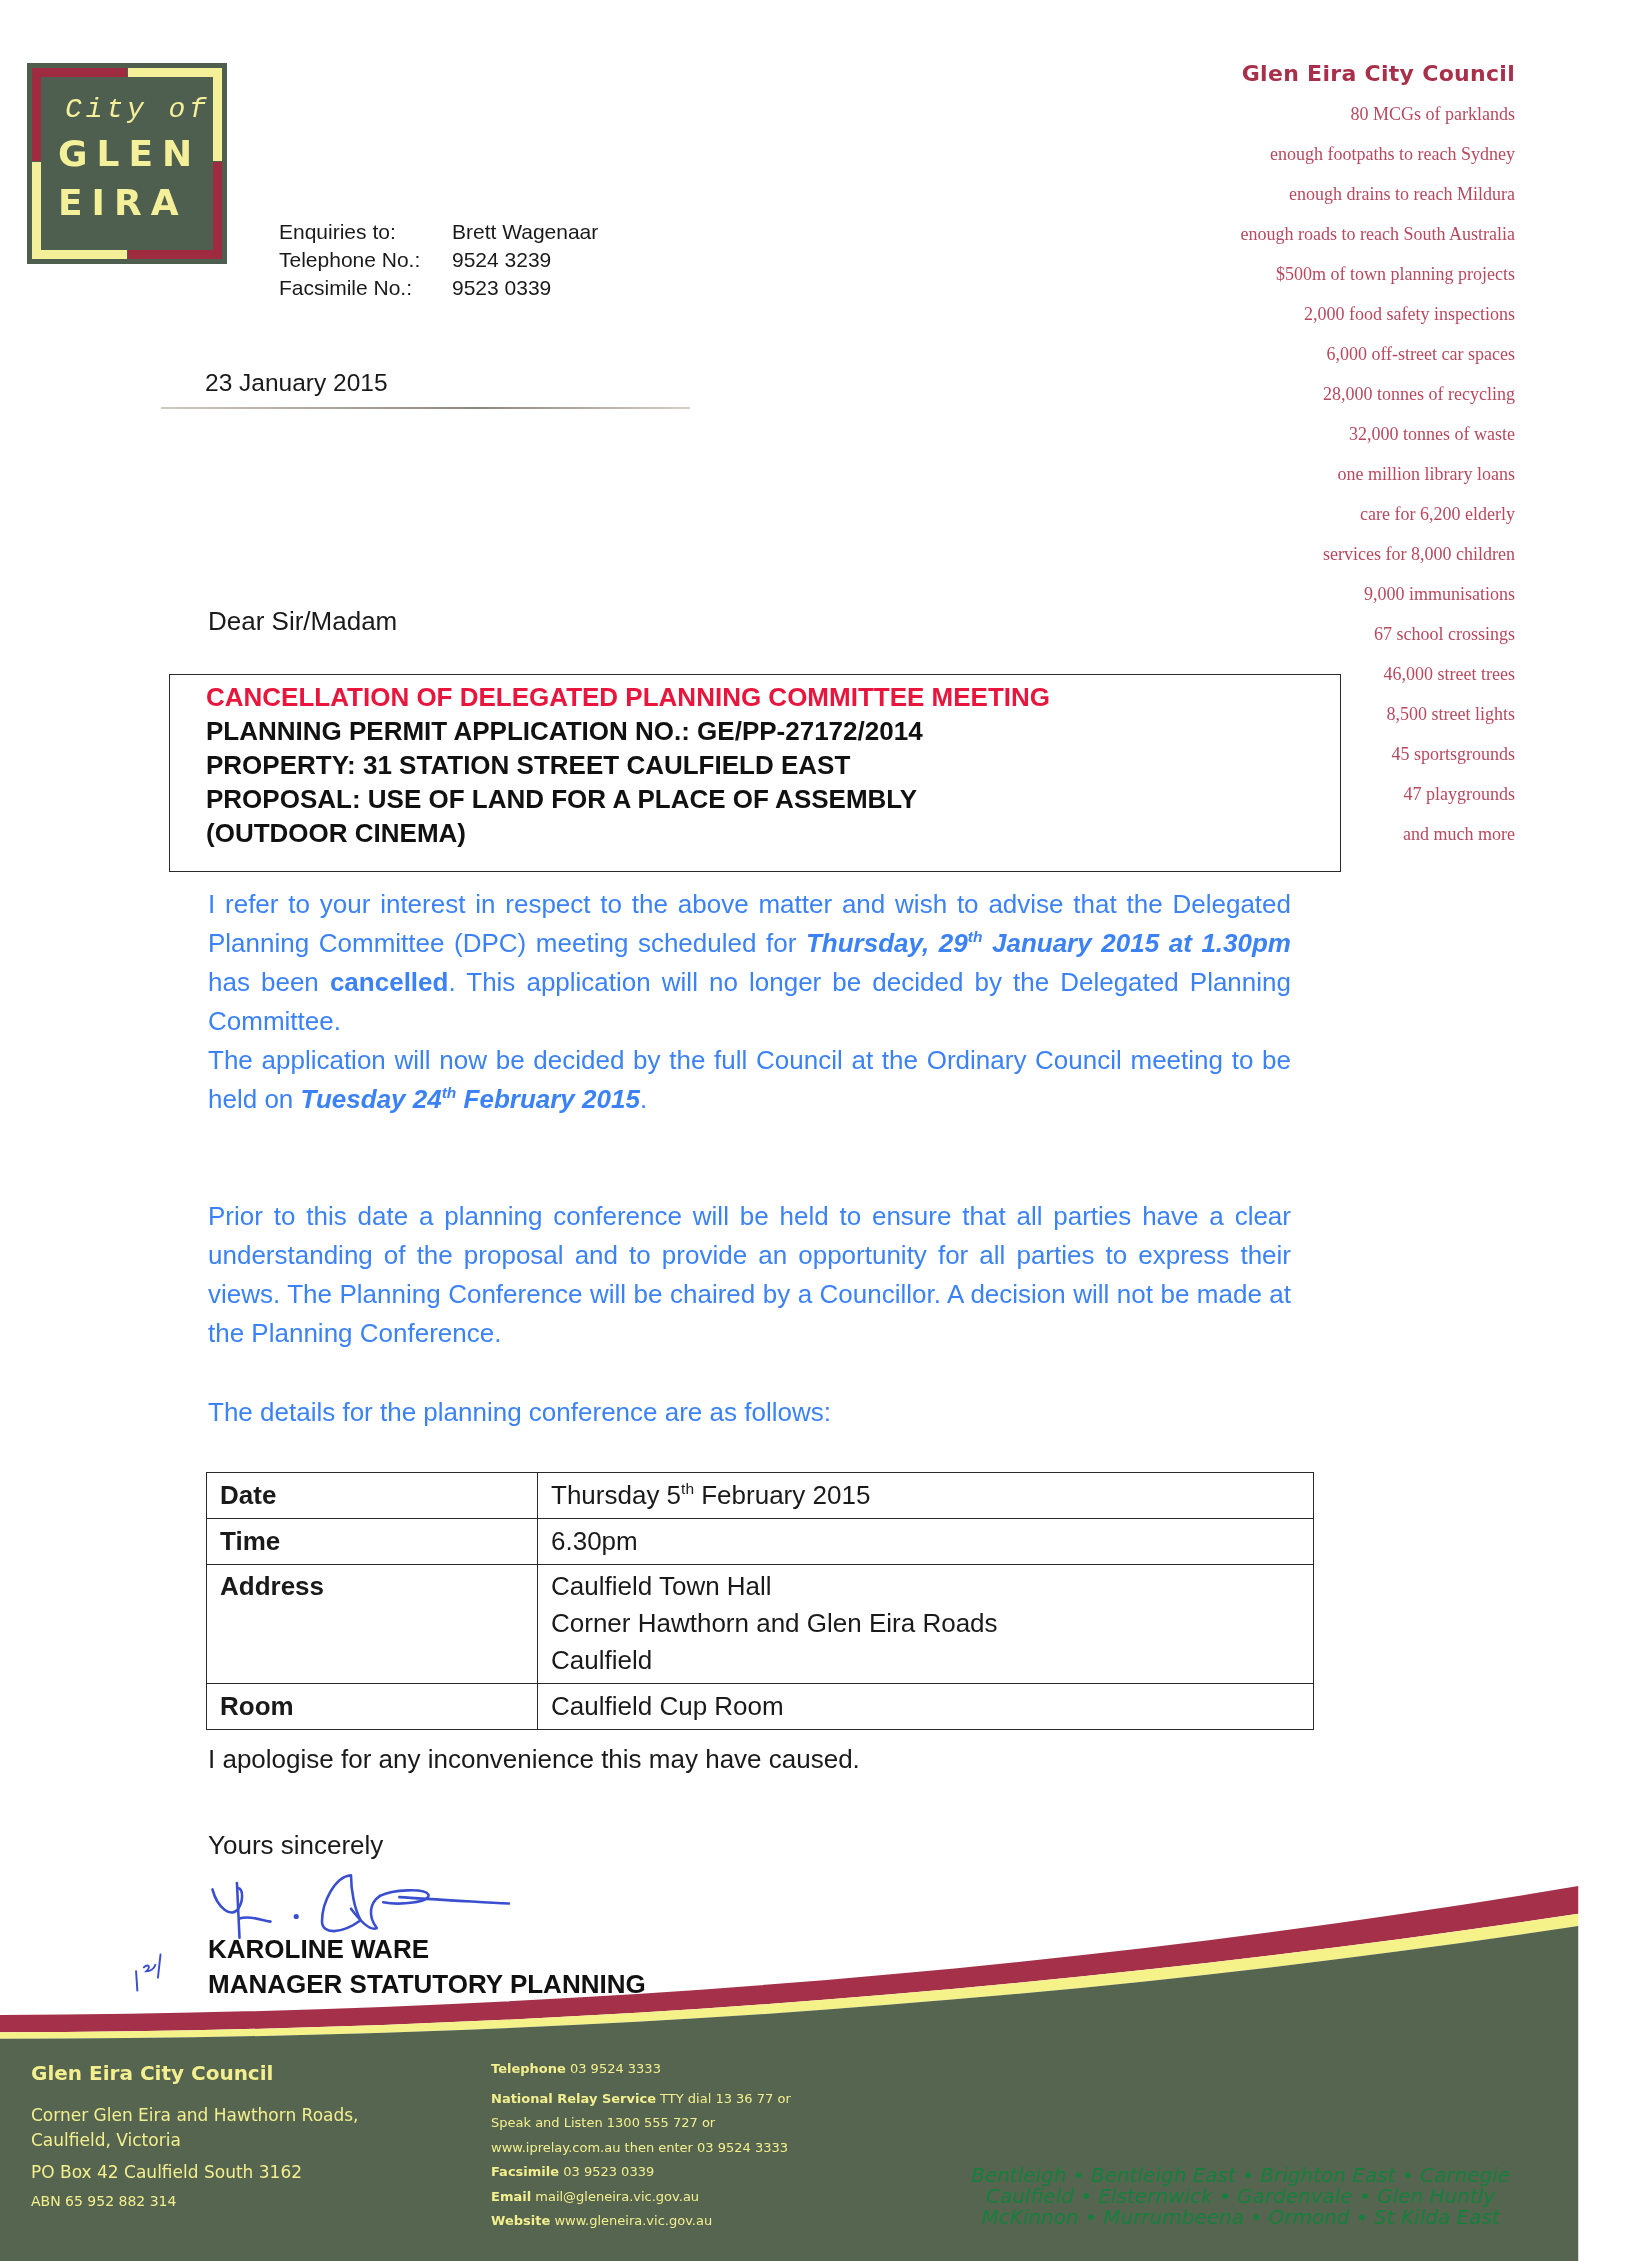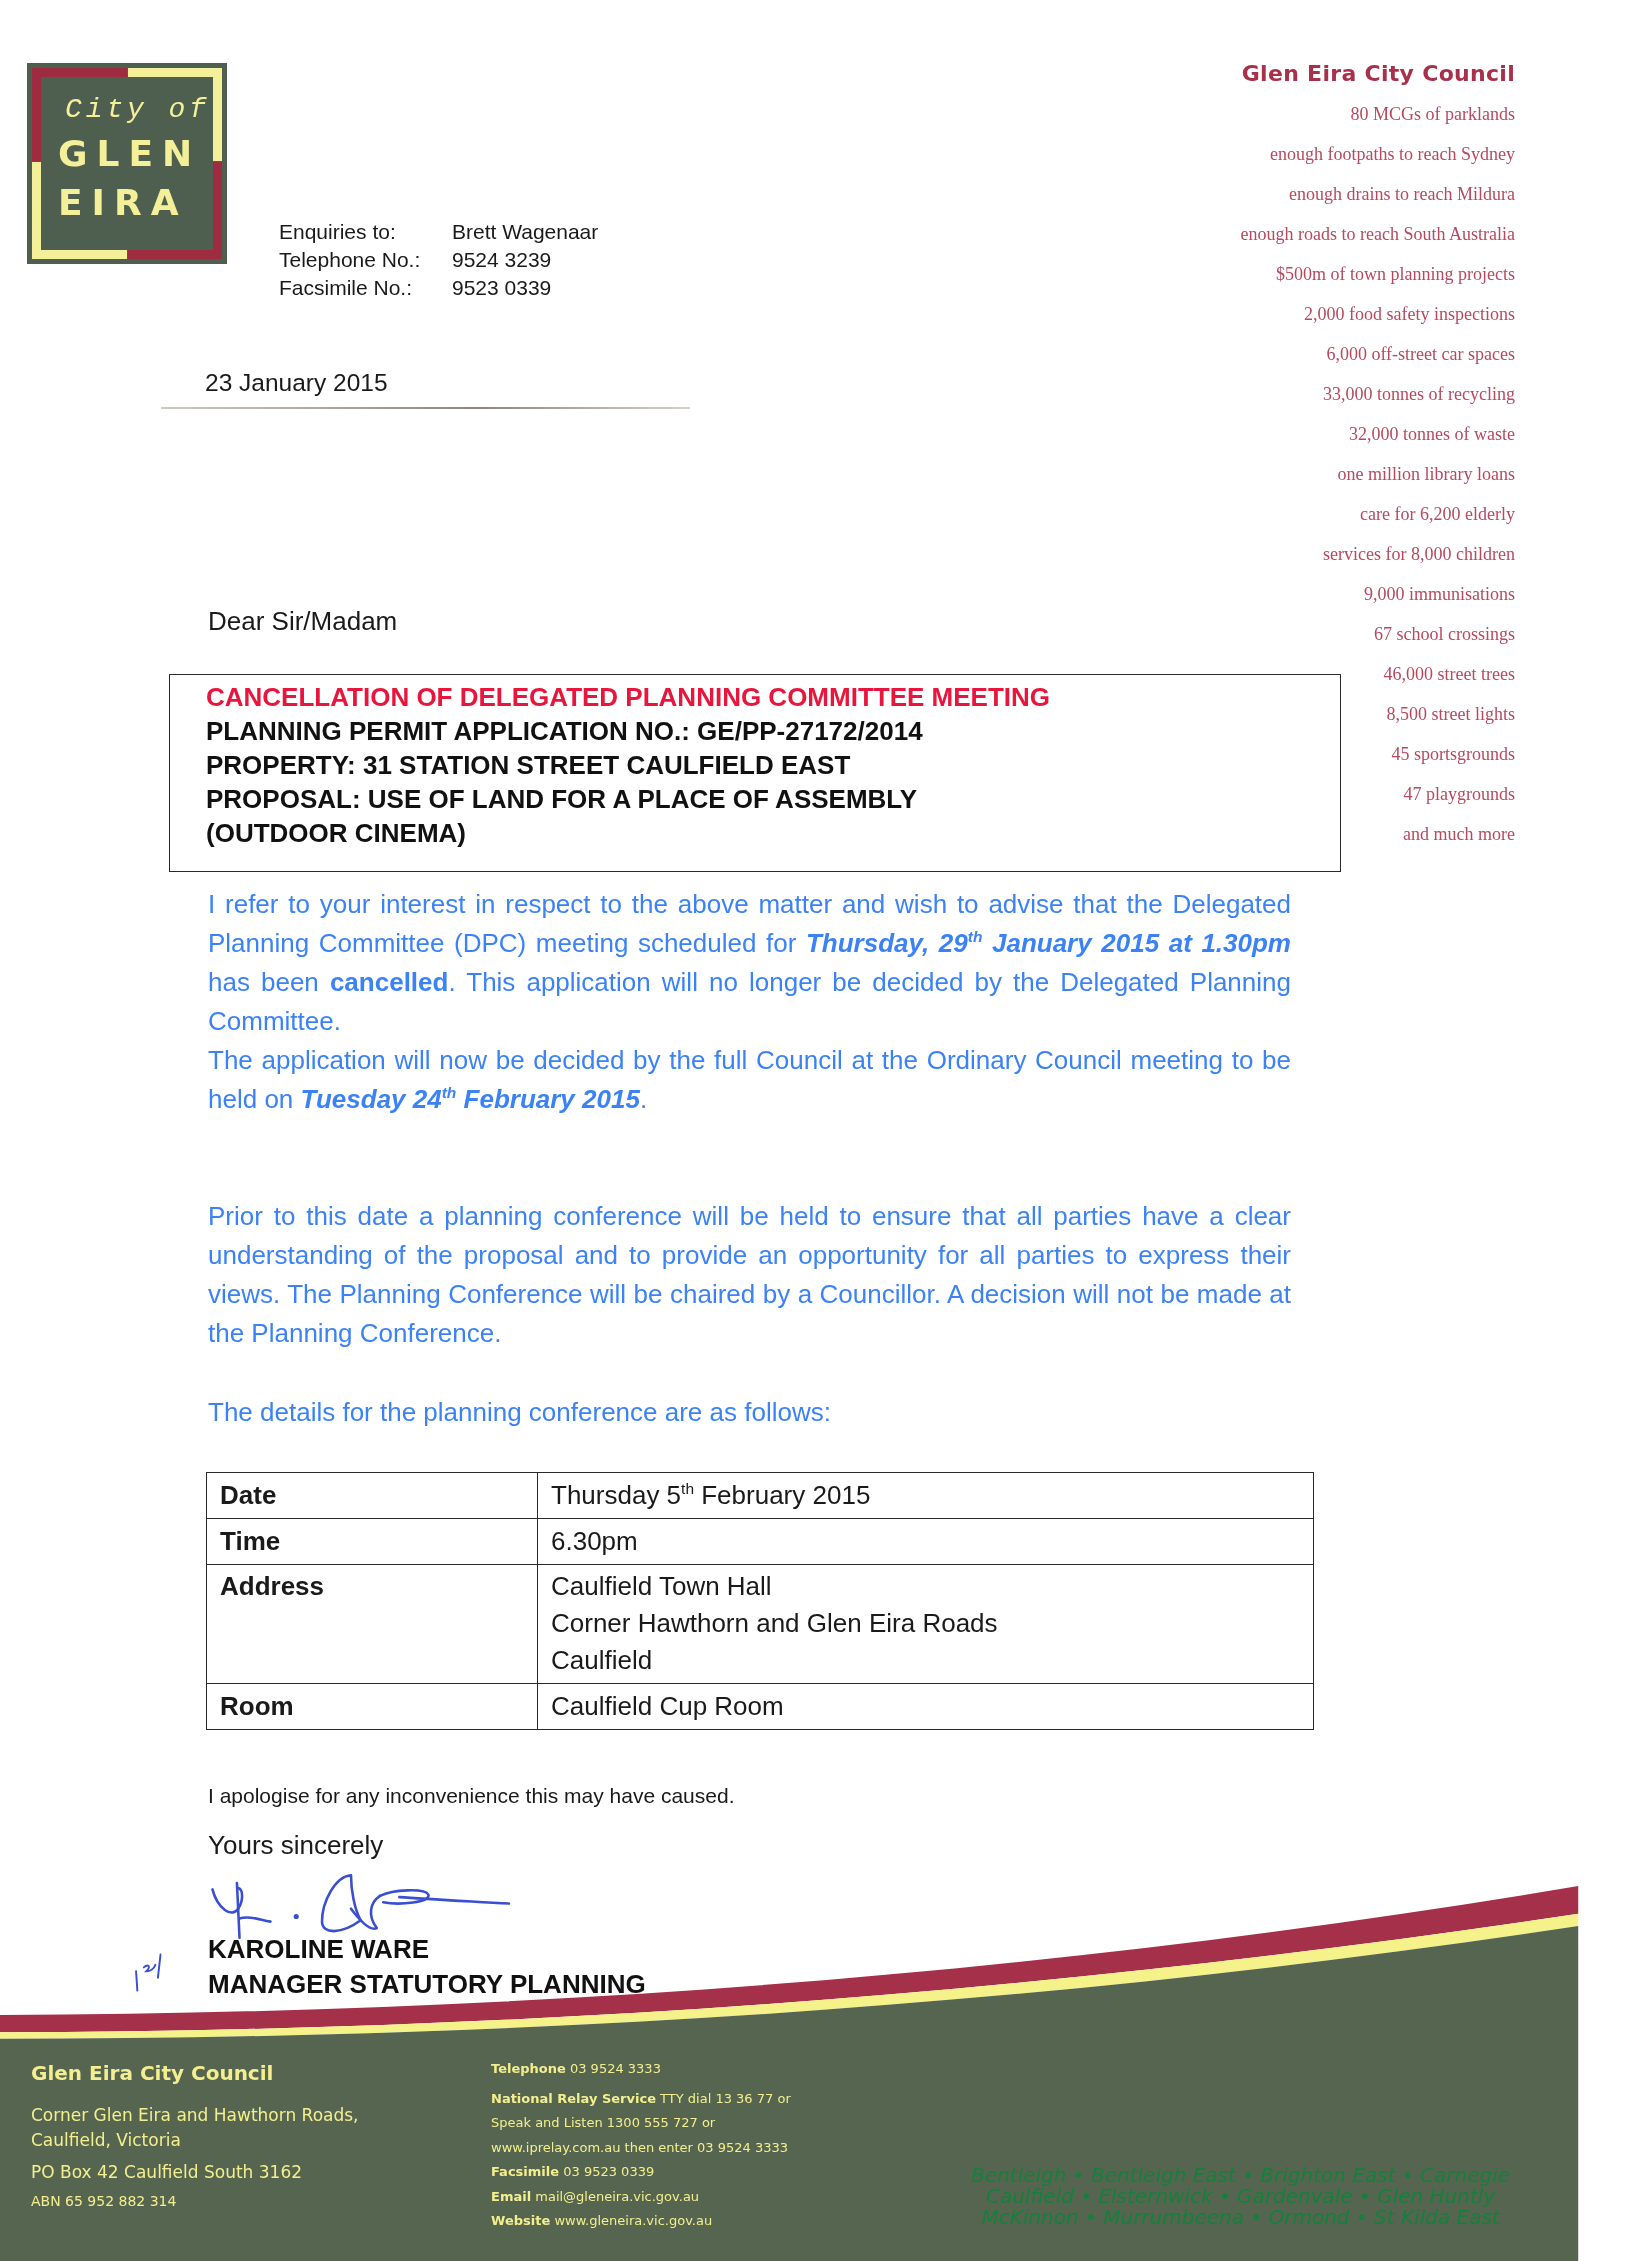--- a/index.html
+++ b/index.html
@@ -90,21 +90,21 @@
       border-collapse: collapse;
       font-size: 26px;
     }
     .details-table td {
       border: 1.9px solid #2a2a2a; vertical-align: top;
       padding: 3.9px 13px 3.9px 13px; line-height: 37px;
     }
     .details-table td.k { width: 304px; font-weight: bold; }
     .details-table td.v sup { font-size: 15.5px; line-height: 0; vertical-align: 10.3px; }
 
-    .apology { left: 208px; top: 1784px; font-size: 21px; }
+    .apology { left: 208px; top: 1744px; font-size: 26px; }
     .closing { left: 208px; top: 1830px; font-size: 26px; }
     .signature { left: 206px; top: 1870px; width: 348px; height: 71px; }
     .initials { left: 132px; top: 1952px; width: 39px; height: 45px; }
     .signatory { left: 208px; top: 1932px; font-weight: bold; font-size: 26px; line-height: 35px; color: #111; }
 
     
     .footer-graphic { left: 0; top: 1870px; width: 1644px; height: 391px; }
     .footer-col { color: #f4ef8e; font-family: "DejaVu Sans", sans-serif; }
     .f-left { left: 31px; top: 2061px; }
     .f-left .fname { font-weight: bold; font-size: 20px; margin-bottom: 18px; }
@@ -154,21 +154,21 @@
 
 <div class="abs facts">
   <div class="council-name">Glen Eira City Council</div>
   <div class="fact">80 MCGs of parklands</div>
   <div class="fact">enough footpaths to reach Sydney</div>
   <div class="fact">enough drains to reach Mildura</div>
   <div class="fact">enough roads to reach South Australia</div>
   <div class="fact">$500m of town planning projects</div>
   <div class="fact">2,000 food safety inspections</div>
   <div class="fact">6,000 off-street car spaces</div>
-  <div class="fact">33,000 tonnes of recycling</div>
+  <div class="fact">28,000 tonnes of recycling</div>
   <div class="fact">32,000 tonnes of waste</div>
   <div class="fact">one million library loans</div>
   <div class="fact">care for 6,200 elderly</div>
   <div class="fact">services for 8,000 children</div>
   <div class="fact">9,000 immunisations</div>
   <div class="fact">67 school crossings</div>
   <div class="fact">46,000 street trees</div>
   <div class="fact">8,500 street lights</div>
   <div class="fact">45 sportsgrounds</div>
   <div class="fact">47 playgrounds</div>

